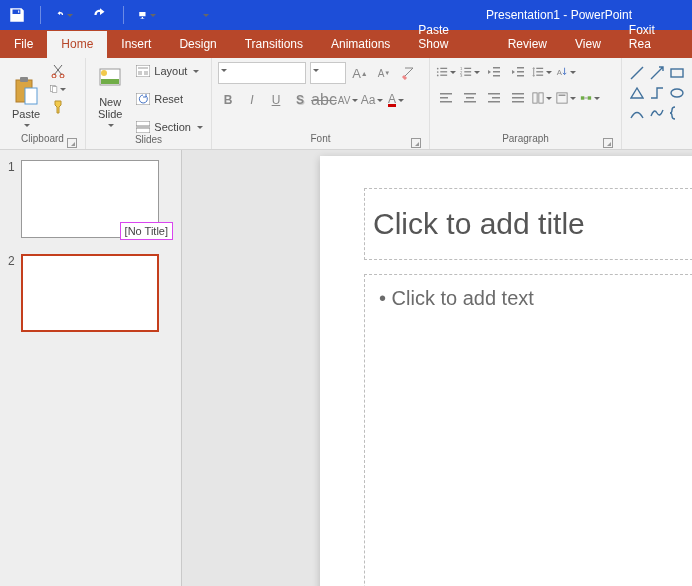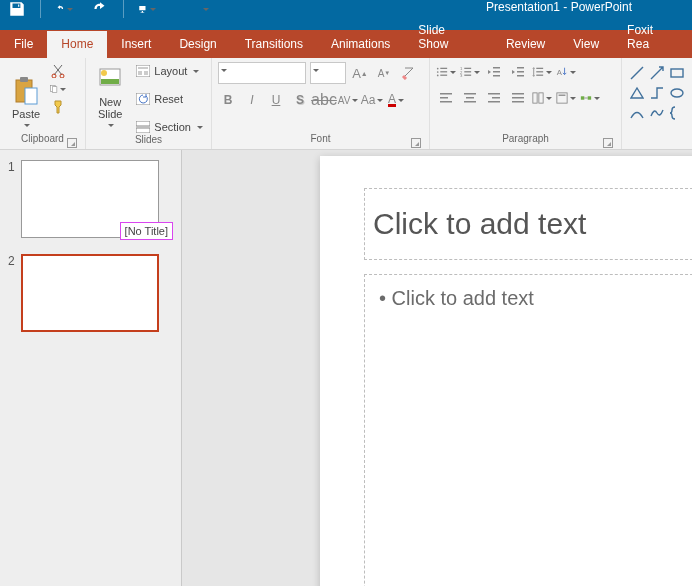--- a/index.html
+++ b/index.html
@@ -1,18 +1,18 @@
 <!DOCTYPE html>
 <html><head>
 <meta charset="utf-8">
 <style>
 * { margin:0; padding:0; box-sizing:border-box; font-family:"Segoe UI",Arial,sans-serif; }
 body { width:692px; height:586px; overflow:hidden; background:#e6e6e6; font-size:11px; color:#444; }
 
-.titlebar { height:30px; background:#0369a1; display:flex; align-items:flex-start; padding:0 8px; color:#fff; }
+.titlebar { height:30px; background:#1d4ed8; display:flex; align-items:center; padding:0 8px; color:#fff; }
 .qat { display:flex; align-items:center; gap:18px; }
 .qat-btn { width:18px; height:18px; display:flex; align-items:center; justify-content:center; fill:#fff; cursor:pointer; }
 .qat-sep { width:1px; height:18px; background:rgba(255,255,255,.35); margin:0 -4px; }
 .title-text { flex:1; text-align:center; font-size:12px; color:#fff; padding-left:220px; }
 
 .menubar { height:28px; background:#b7472a; display:flex; align-items:flex-end; color:#fff; font-size:12px; }
 .menu-tab { padding:6px 14px 7px; cursor:pointer; }
 .menu-tab.active { background:#f3f3f3; color:#b7472a; }
 
 .ribbon { height:92px; background:#f3f3f3; border-bottom:1px solid #d4d4d4; display:flex; }
@@ -96,21 +96,21 @@
   <div class="title-text">Presentation1 - PowerPoint</div>
 </div>
 
 <div class="menubar">
   <div class="menu-tab">File</div>
   <div class="menu-tab active">Home</div>
   <div class="menu-tab">Insert</div>
   <div class="menu-tab">Design</div>
   <div class="menu-tab">Transitions</div>
   <div class="menu-tab">Animations</div>
-  <div class="menu-tab">Slide Show</div>
+  <div class="menu-tab">Paste Show</div>
   <div class="menu-tab">Review</div>
   <div class="menu-tab">View</div>
   <div class="menu-tab">Foxit Rea</div>
 </div>
 
 <div class="ribbon">
 
   <div class="group" style="width:86px">
     <div class="group-body">
       <div class="bigbtn drop">
@@ -398,21 +398,21 @@
       <div class="tooltip">[No Title]</div>
     </div>
     <div class="thumb-row">
       <span class="thumb-num">2</span>
       <div class="thumb sel"></div>
     </div>
   </div>
   <div class="canvas">
     <div class="slide">
       <div class="ph ph-title">
-          <span>Click to add text</span>
+          <span>Click to add title</span>
         </div>
       <div class="ph ph-body">
         <span>• Click to add text</span>
         
       </div>
     </div>
   </div>
 </div>
 
 </body></html>

